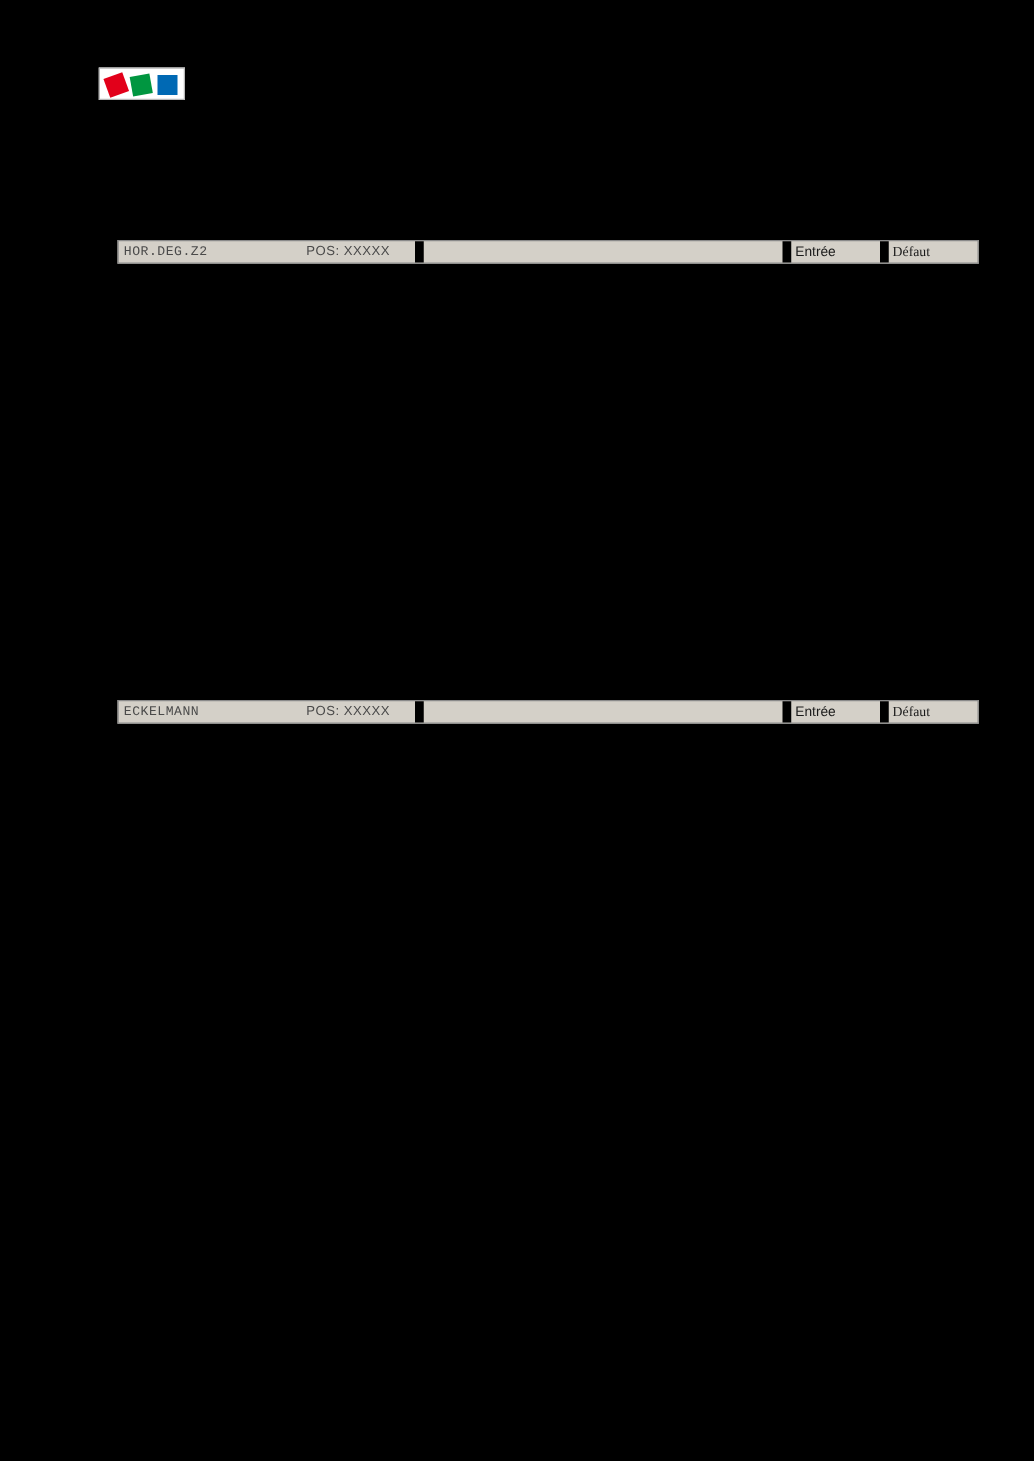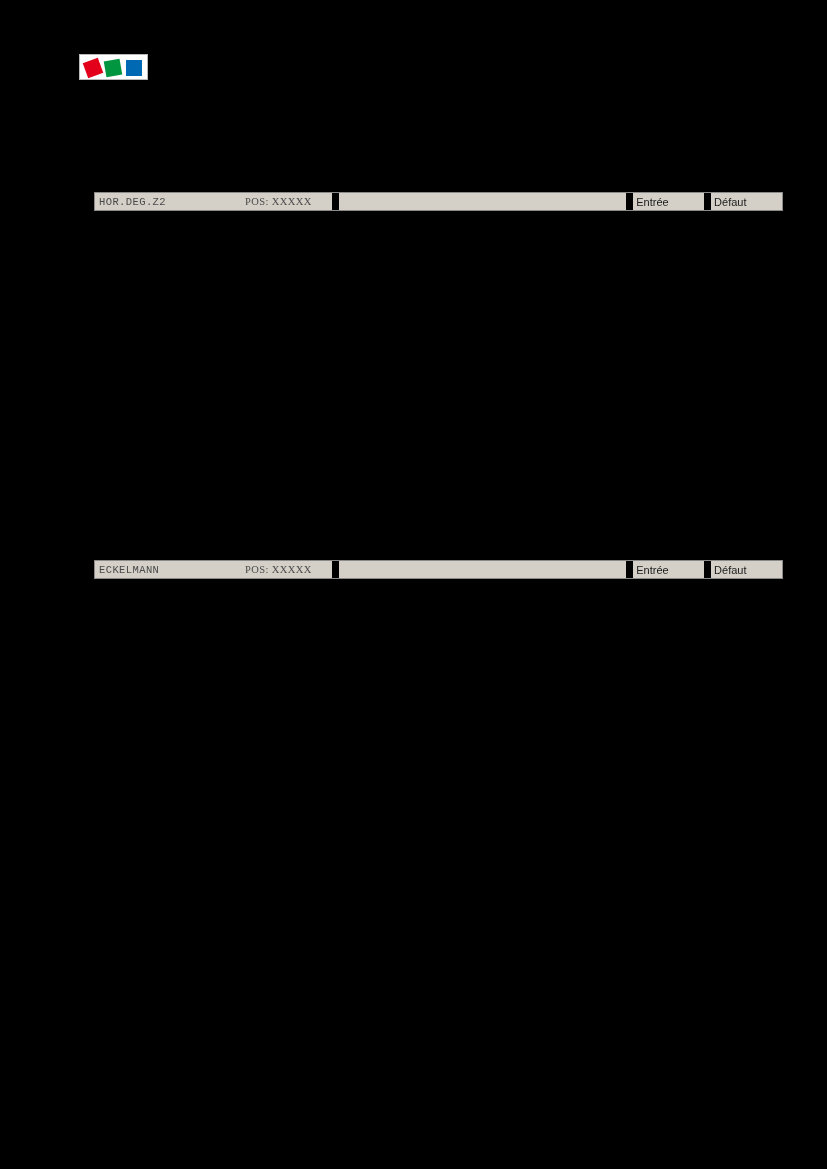--- a/index.html
+++ b/index.html
@@ -119,21 +119,21 @@
     position: relative;
   }
   .cell-title .title-text {
     display: inline-block;
   }
   .cell-title .pos-text {
     position: absolute;
     left: 150px;
     top: 0;
     line-height: 17px;
-    font-family: Liberation Serif, serif;
+    font-family: Liberation Sans, sans-serif;
     font-size: 10.5px;
     color: #4a4a4a;
     letter-spacing: 0.4px;
     text-align: right;
   }
 
   .cell-wide {
     width: 295px;
   }
   .cell-input {
@@ -141,21 +141,21 @@
     padding-left: 3px;
     font-size: 11px;
     color: #1a1a1a;
     font-family: "Liberation Sans", sans-serif;
   }
   .cell-default {
     width: 78px;
     padding-left: 3px;
     font-size: 11px;
     color: #1a1a1a;
-    font-family: Liberation Sans, sans-serif;
+    font-family: Liberation Serif, serif;
   }
 </style>
 </head>
 <body>
 
 <div class="page">
 
   <div class="logo-mark">
     <div class="logo-sq red"></div>
     <div class="logo-sq green"></div>

